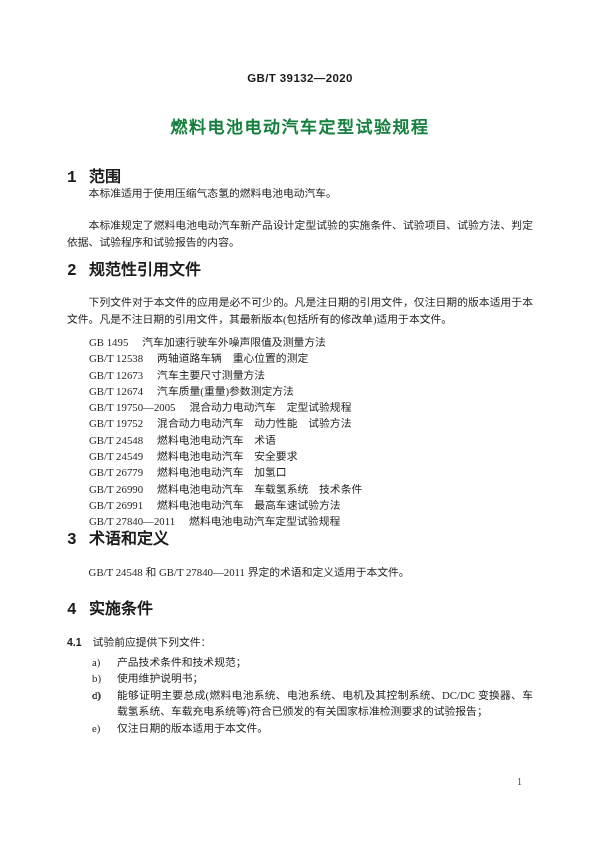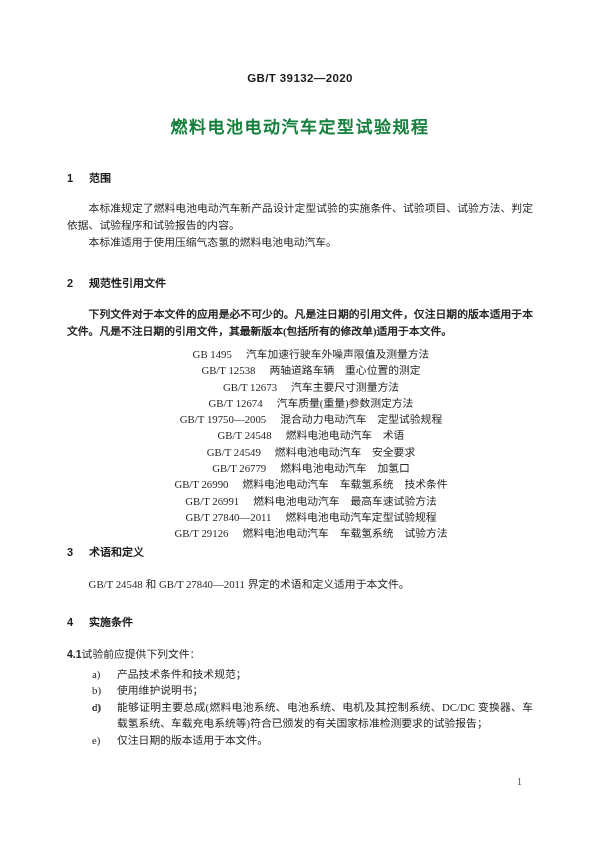--- a/index.html
+++ b/index.html
@@ -33,68 +33,68 @@
     margin: 33px 0 0 0;
     text-align: center;
     font-family: "Liberation Sans", "DejaVu Sans", sans-serif;
     font-weight: bold;
     font-size: 17px;
     letter-spacing: 1.5px;
     color: #15803d;
     line-height: 20px;
   }
   .sec-h {
-    font-family: Liberation Sans, sans-serif;
+    font-family: Liberation Mono, monospace;
     font-weight: bold;
-    font-size: 11px;
+    font-size: 16px;
     color: #1c1c1c;
     line-height: 14px;
   }
   .sec-h .sec-num {
     display: inline-block;
     min-width: 22px;
   }
   .sec-h.h1 { margin-top: 33px; }
-  .sec-h.h2 { margin-top: 25px; }
+  .sec-h.h2 { margin-top: 13px; }
   .sec-h.h3 { margin-top: 3px; }
   .sec-h.h4 { margin-top: 22px; }
   .para {
     margin: 0;
     font-size: 10.8px;
     line-height: 17px;
     text-align: justify;
     text-indent: 2em;
     color: #262626;
   }
   .para.first { margin-top: 15px; }
-  .para.intro { margin-top: 16px; font-weight: bold; }
+  .para.intro { margin-top: 16px; }
   .para.terms { margin-top: 17px; }
   .refs {
     margin: 6px 0 0 22px;
   }
   .ref-line {
     font-size: 10.8px;
     line-height: 16.3px;
     white-space: nowrap;
     color: #262626;
-    text-align: center;
   }
   .ref-code {
     margin-right: 14px;
   }
   .clause {
     margin-top: 17px;
     font-size: 10.8px;
     line-height: 17px;
   }
   .clause-num {
     font-family: "Liberation Sans", "DejaVu Sans", sans-serif;
     font-weight: bold;
     font-size: 10.5px;
     color: #1c1c1c;
+    margin-right: 11px;
   }
   .items {
     margin: 3px 0 0 25px;
   }
   .list-item {
     position: relative;
     padding-left: 25px;
     font-size: 10.8px;
     line-height: 16.5px;
     text-align: justify;
@@ -120,41 +120,41 @@
 <div class="page">
   <div class="inner">
 
     <div class="doc-header">GB/T 39132—2020</div>
 
     <h1 class="doc-title">燃料电池电动汽车定型试验规程</h1>
 
     <div class="sec-h h1">
       <span class="sec-num">1</span><span>范围</span>
     </div>
+    <p class="para">本标准适用于使用压缩气态氢的燃料电池电动汽车。</p>
     <p class="para first">本标准规定了燃料电池电动汽车新产品设计定型试验的实施条件、试验项目、试验方法、判定依据、试验程序和试验报告的内容。</p>
-    <p class="para">本标准适用于使用压缩气态氢的燃料电池电动汽车。</p>
 
     <div class="sec-h h2">
       <span class="sec-num">2</span><span>规范性引用文件</span>
     </div>
     <p class="para intro">下列文件对于本文件的应用是必不可少的。凡是注日期的引用文件，仅注日期的版本适用于本文件。凡是不注日期的引用文件，其最新版本(包括所有的修改单)适用于本文件。</p>
 
     <div class="refs">
       <div class="ref-line"><span class="ref-code">GB 1495</span><span>汽车加速行驶车外噪声限值及测量方法</span></div>
       <div class="ref-line"><span class="ref-code">GB/T 12538</span><span>两轴道路车辆　重心位置的测定</span></div>
       <div class="ref-line"><span class="ref-code">GB/T 12673</span><span>汽车主要尺寸测量方法</span></div>
       <div class="ref-line"><span class="ref-code">GB/T 12674</span><span>汽车质量(重量)参数测定方法</span></div>
       <div class="ref-line"><span class="ref-code">GB/T 19750—2005</span><span>混合动力电动汽车　定型试验规程</span></div>
+      <div class="ref-line"><span class="ref-code">GB/T 19752</span><span>混合动力电动汽车　动力性能　试验方法</span></div>
       <div class="ref-line"><span class="ref-code">GB/T 24548</span><span>燃料电池电动汽车　术语</span></div>
       <div class="ref-line"><span class="ref-code">GB/T 24549</span><span>燃料电池电动汽车　安全要求</span></div>
       <div class="ref-line"><span class="ref-code">GB/T 26779</span><span>燃料电池电动汽车　加氢口</span></div>
       <div class="ref-line"><span class="ref-code">GB/T 26990</span><span>燃料电池电动汽车　车载氢系统　技术条件</span></div>
       <div class="ref-line"><span class="ref-code">GB/T 26991</span><span>燃料电池电动汽车　最高车速试验方法</span></div>
       <div class="ref-line"><span class="ref-code">GB/T 27840—2011</span><span>燃料电池电动汽车定型试验规程</span></div>
-      <div class="ref-line"><span class="ref-code">GB/T 29126</span><span>燃料电池电动汽车　车载氢系统　试验方法</span></div>
     </div>
 
     <div class="sec-h h3">
       <span class="sec-num">3</span><span>术语和定义</span>
     </div>
     <p class="para terms">GB/T 24548 和 GB/T 27840—2011 界定的术语和定义适用于本文件。</p>
 
     <div class="sec-h h4">
       <span class="sec-num">4</span><span>实施条件</span>
     </div>

